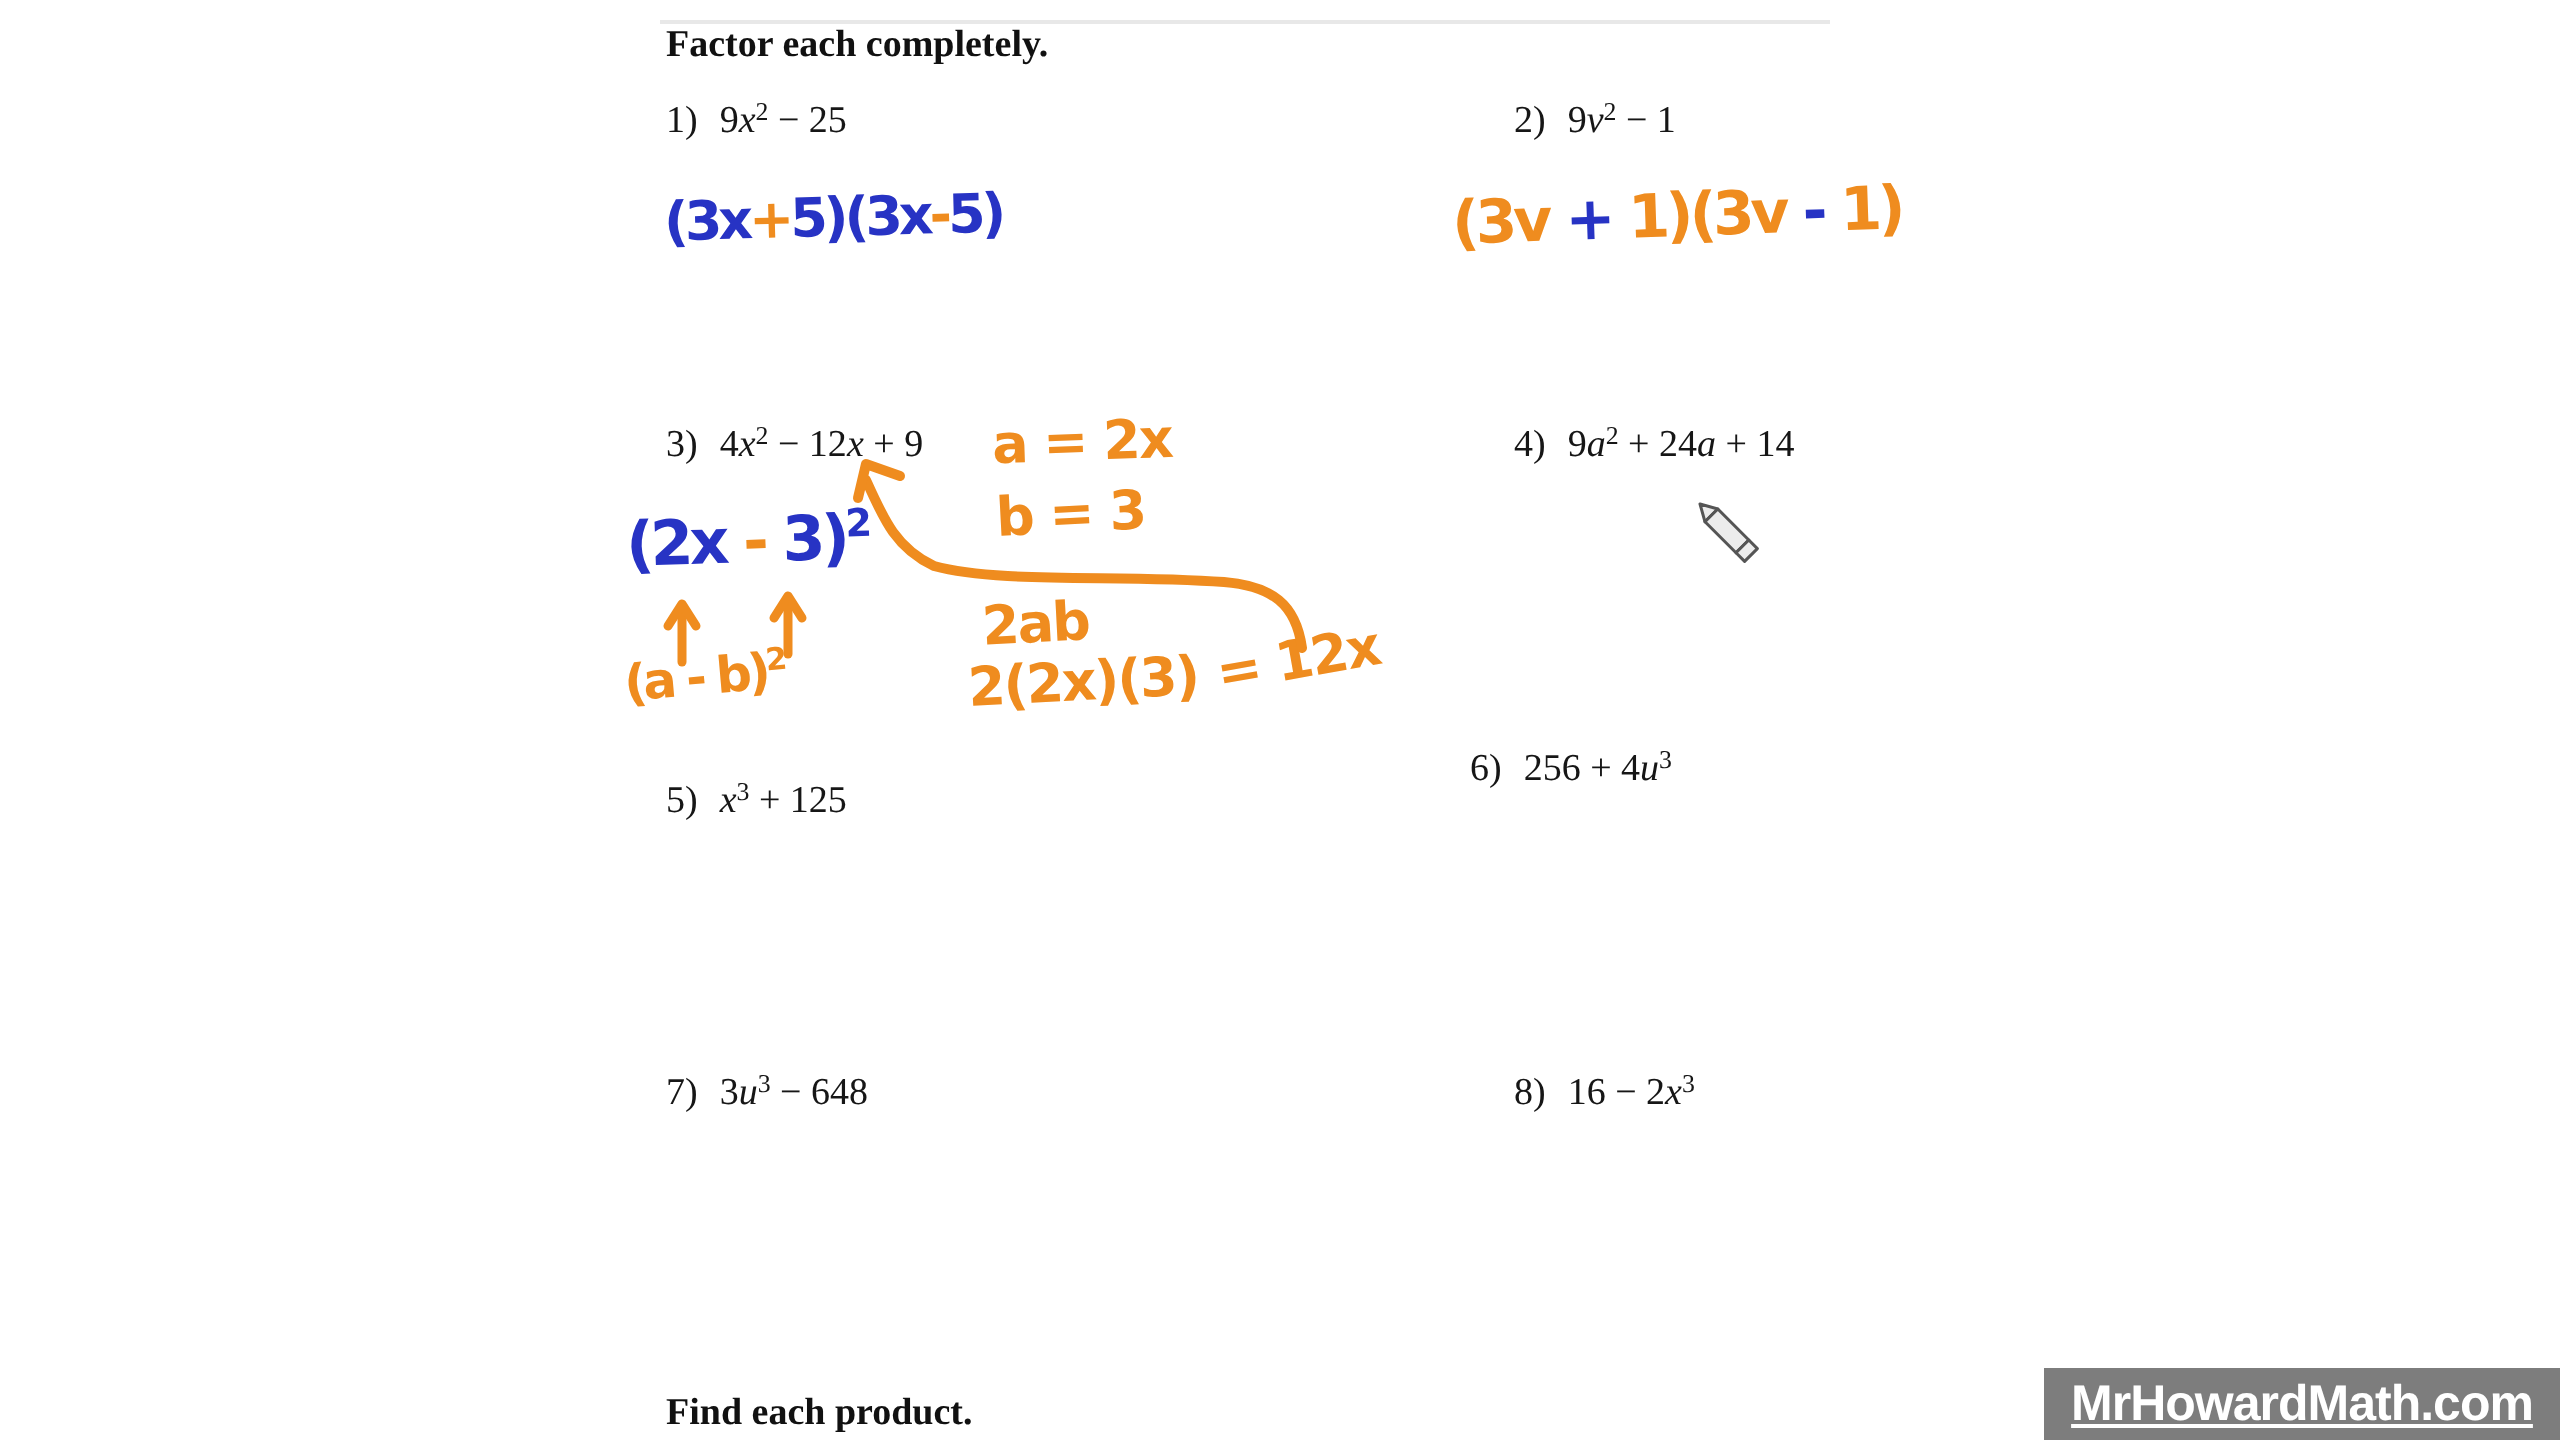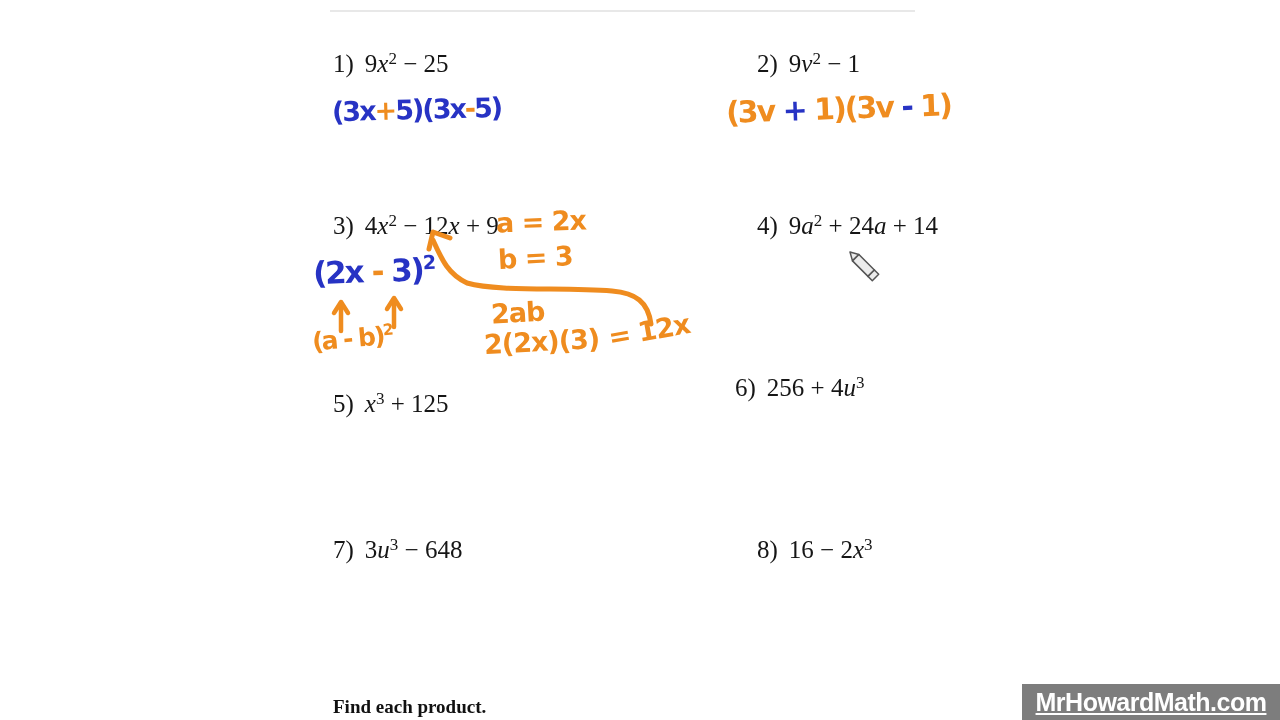--- a/index.html
+++ b/index.html
@@ -7,21 +7,21 @@
          font-family:"Liberation Serif",serif;}
 
   
   .topline{position:absolute;left:330px;top:10px;width:585px;height:2px;background:var(--line,#e8e8e8);}
 
   
   .section-header{position:absolute;font-weight:bold;font-size:19px;color:#111;}
   #hdr-factor{left:333px;top:12px;}
   #hdr-product{left:333px;top:696px;}
 
-  .problem{position:absolute;font-size:25px;color:#161616;white-space:nowrap;}
+  .problem{position:absolute;font-size:19px;color:#161616;white-space:nowrap;}
   .plabel{margin-right:11px;}
   #p0{left:333px;top:50px;} #p1{left:757px;top:50px;}
   #p2{left:333px;top:212px;} #p3{left:757px;top:212px;}
   #p4{left:333px;top:374px;margin-top:16px;} #p5{left:735px;top:374px;text-align:right;}
   #p6{left:333px;top:536px;} #p7{left:757px;top:536px;}
 
   .tk-v{font-style:italic;}
   .tk-s{font-size:0.68em;position:relative;top:-0.45em;}
 
   
@@ -52,20 +52,21 @@
              display:flex;align-items:center;justify-content:center;}
   .watermark span{text-decoration:underline;letter-spacing:-0.5px;}
 </style>
 </head>
 <body>
 
 <div id="stage">
 
   <div class="topline"></div>
 
+  <div class="section-header" id="hdr-factor">Factor each completely.</div>
 
   <div class="problem" id="p0">
     <span class="plabel">1)</span><span><span class="tk-n">9</span><span class="tk-v">x</span><span class="tk-s">2</span><span class="tk-n"> − 25</span></span>
   </div>
   <div class="problem" id="p1">
     <span class="plabel">2)</span><span><span class="tk-n">9</span><span class="tk-v">v</span><span class="tk-s">2</span><span class="tk-n"> − 1</span></span>
   </div>
   <div class="problem" id="p2">
     <span class="plabel">3)</span><span><span class="tk-n">4</span><span class="tk-v">x</span><span class="tk-s">2</span><span class="tk-n"> − 12</span><span class="tk-v">x</span><span class="tk-n"> + 9</span></span>
   </div>

